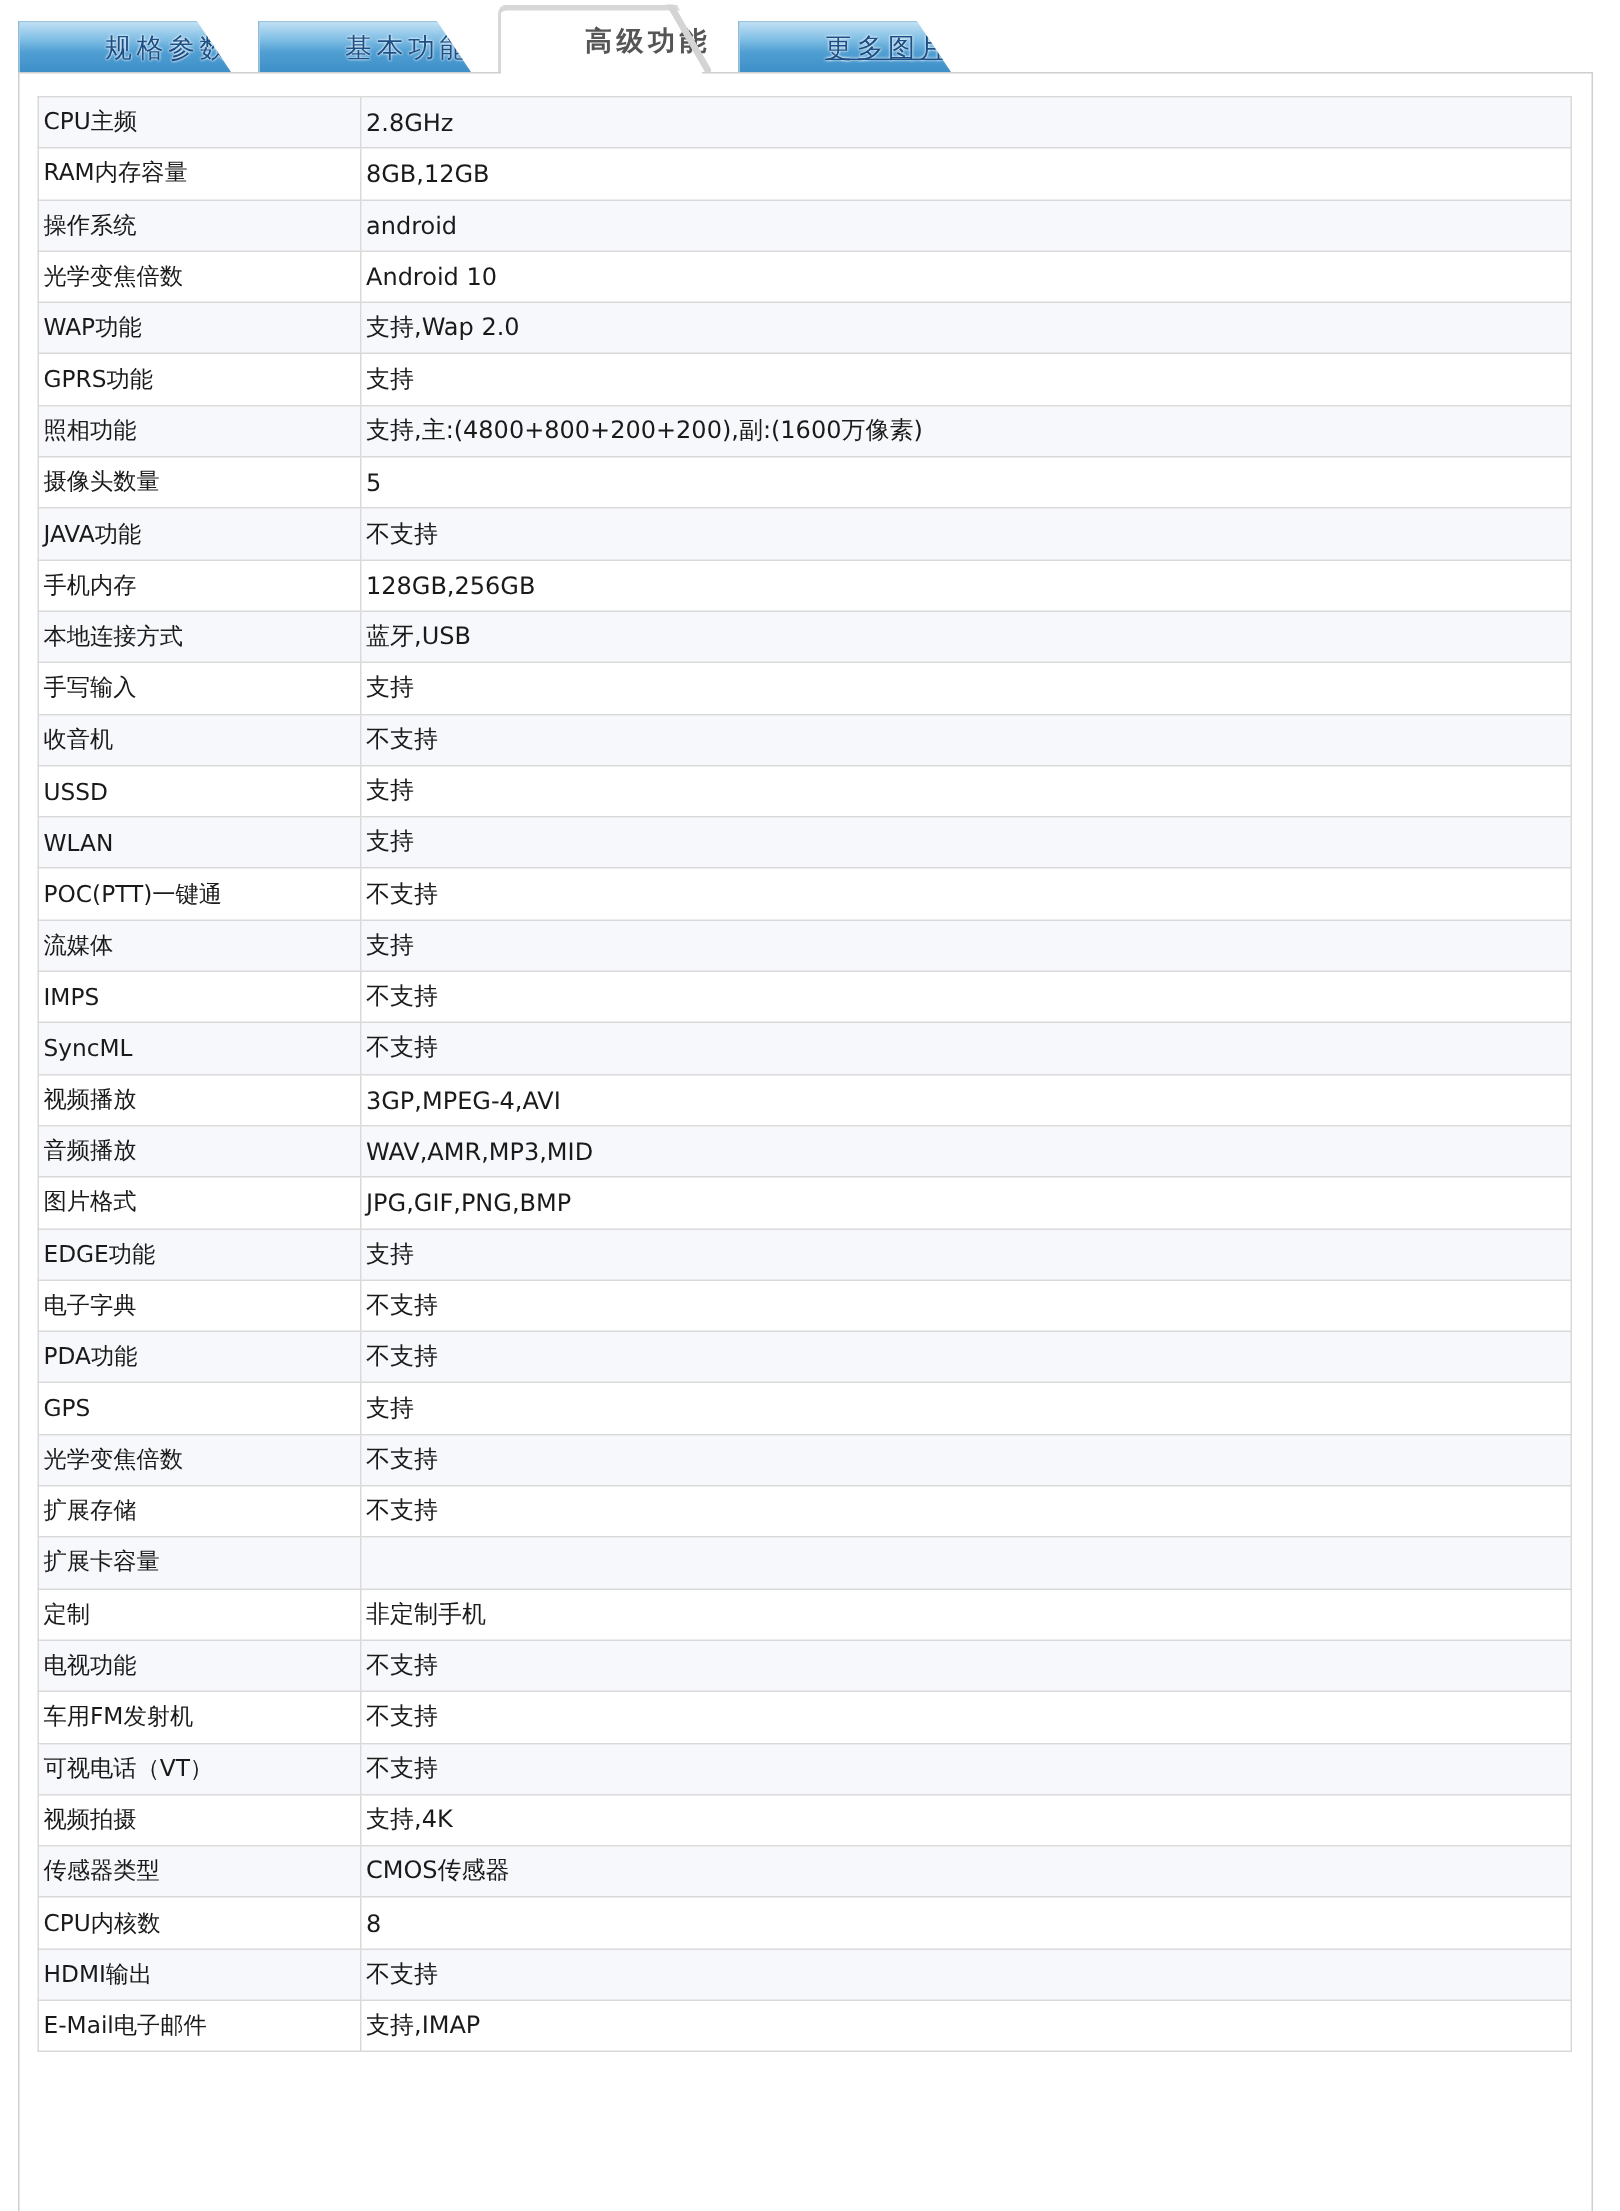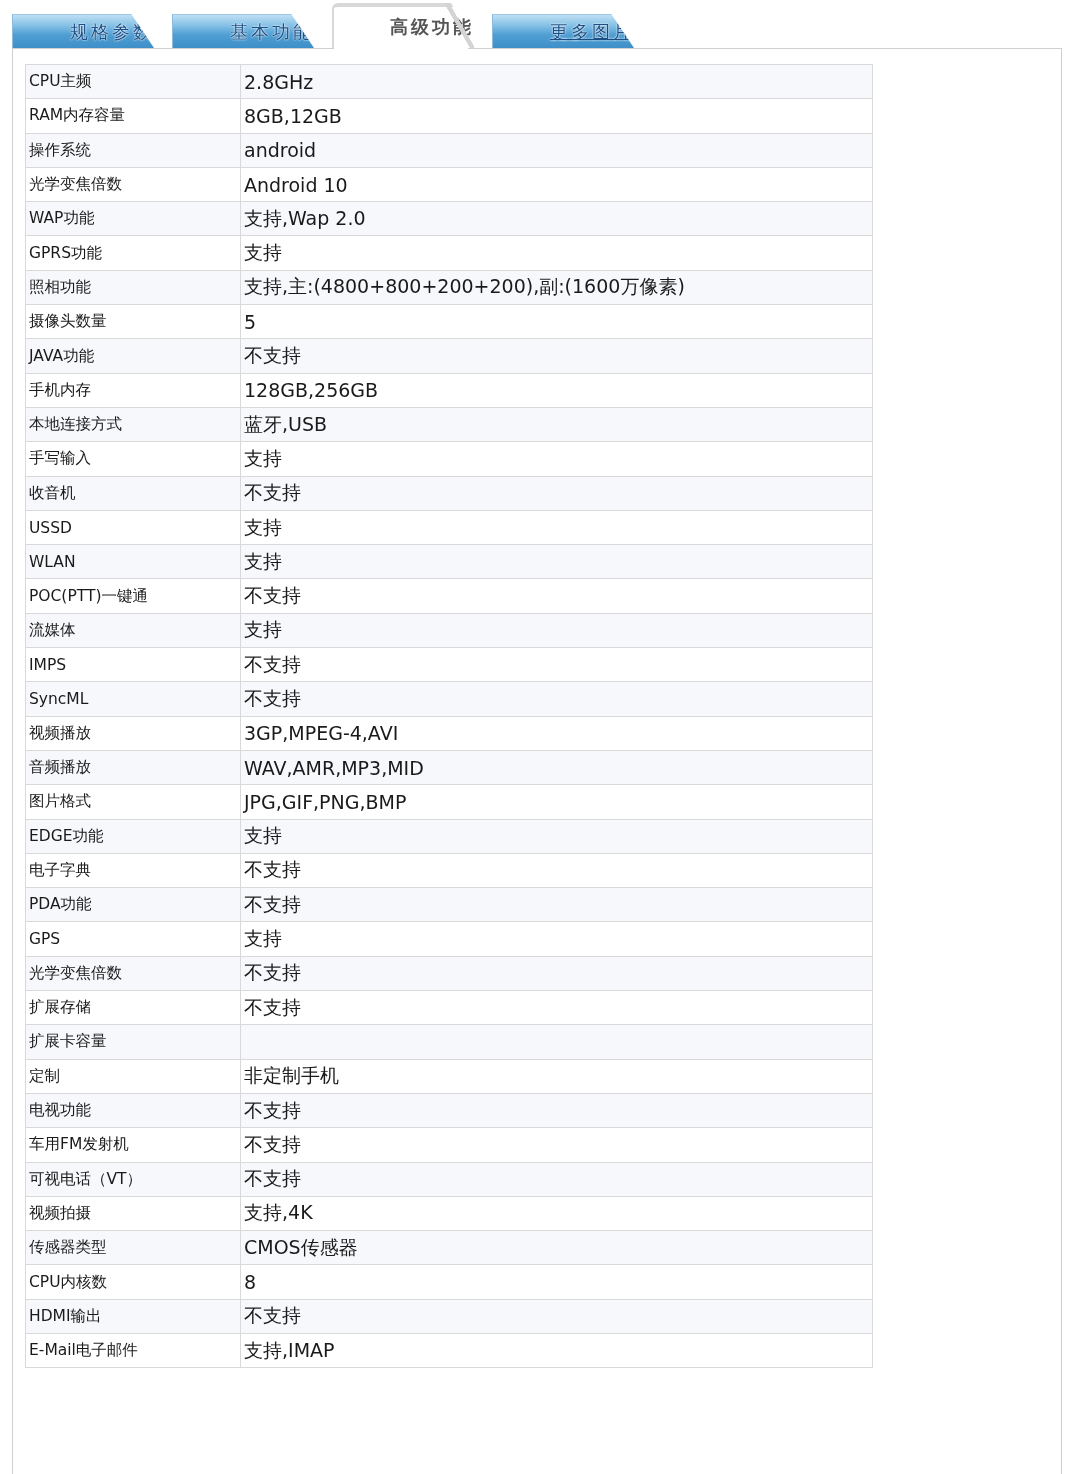--- a/index.html
+++ b/index.html
@@ -33,31 +33,31 @@
   .tab.active::after {
     content:""; position:absolute; right:0; top:0; width:30px; height:47px;
     background:linear-gradient(60deg, transparent 47%, #d4d4d4 48%, #d4d4d4 56%, transparent 57%);
   }
   .panel {
     position:absolute; left:12px; top:48px; width:1050px; height:1440px;
     border:1px solid #cfcfcf; border-bottom:none; box-sizing:border-box; background:#fff;
   }
   .panel-cover { position:absolute; left:334px; top:47px; width:134px; height:3px; background:#fff; }
   table.specs {
-    position:absolute; left:25px; top:64px; width:848px;
+    position:absolute; left:25px; top:64px; width:1023px;
     border-collapse:collapse; table-layout:fixed;
   }
   table.specs td {
     height:34.3px; border:1px solid #d9d9d9; padding:0 0 0 3px;
     box-sizing:border-box; color:#1a1a1a; white-space:nowrap; overflow:hidden;
   }
   table.specs tr:nth-child(odd) td { background:#f6f8fb; }
   table.specs tr:nth-child(even) td { background:#ffffff; }
   td.label { width:215px; font-size:15.5px; }
-  td.value { font-size:19px; }
+  td.value { font-size:16px; }
   .side-strip { position:absolute; left:1074px; top:0; width:6px; height:1474px; }
 </style>
 </head>
 <body>
 
 <div class="tabs">
   <div class="tab" style="left:12px;">
     <span>规格参数</span>
   </div>
   <div class="tab" style="left:172px;">

